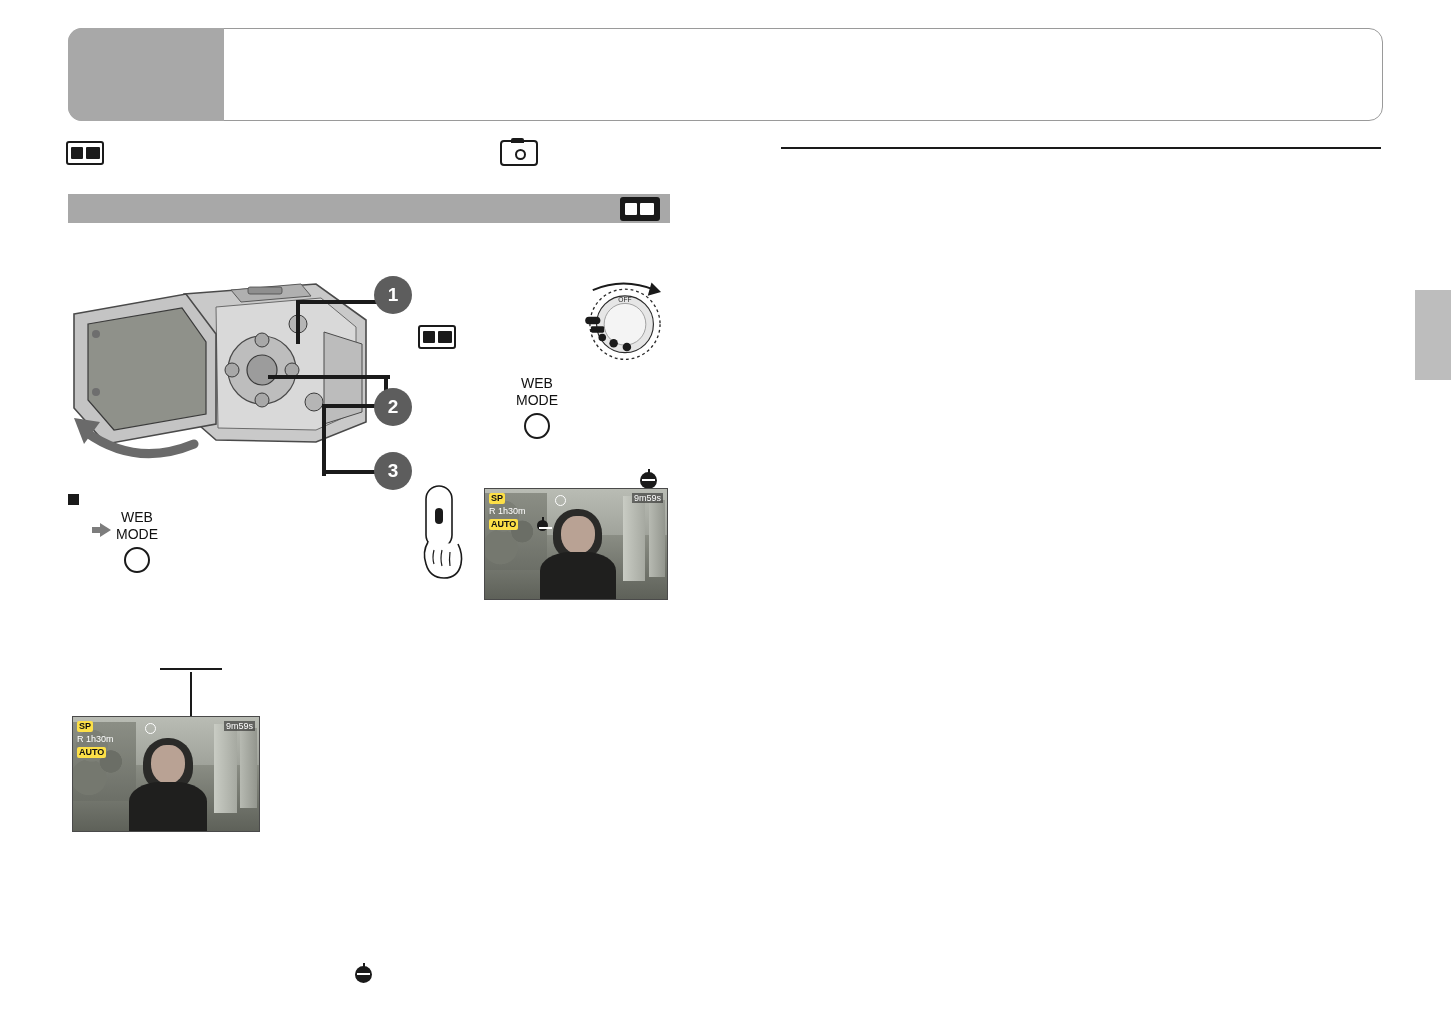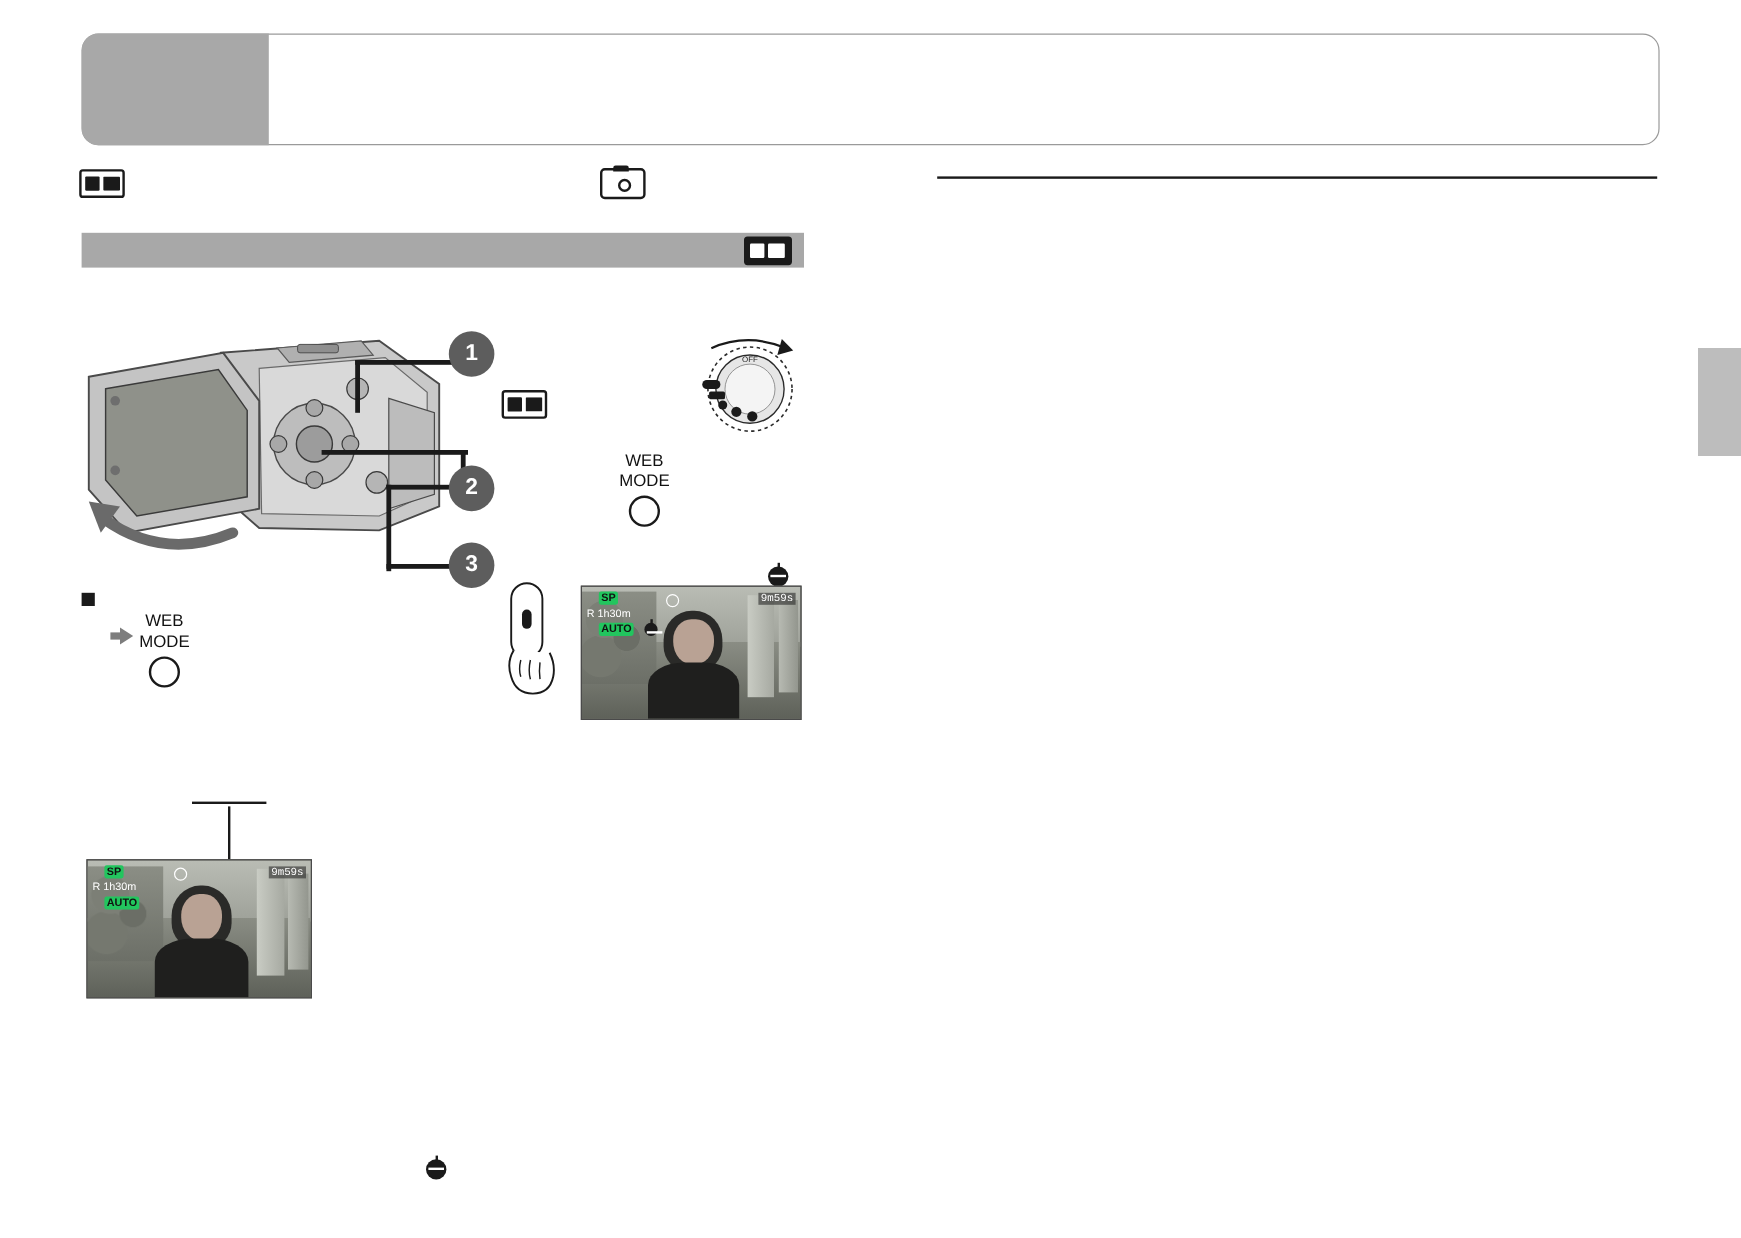--- a/index.html
+++ b/index.html
@@ -266,32 +266,30 @@
     border-radius: 40% 40% 0 0;
   }
   .osd {
     position: absolute;
     font-family: "Liberation Sans", sans-serif;
     color: #ffffff;
     font-size: 9px;
     line-height: 11px;
   }
   .osd-badge {
-    background: #22c55e;
+    background: #fde047;
     color: #111;
     font-weight: bold;
     padding: 0 2px;
     border-radius: 2px;
     display: inline-block;
-    margin-left: 10px;
   }
   .osd-time {
     background: rgba(30,30,30,0.55);
     padding: 0 2px;
-    font-family: Liberation Mono, monospace;
   }
 
   
   .bullet-sq {
     position: absolute;
     width: 11px; height: 11px;
     background: #1a1a1a;
   }
   .arrow-right {
     position: absolute;

